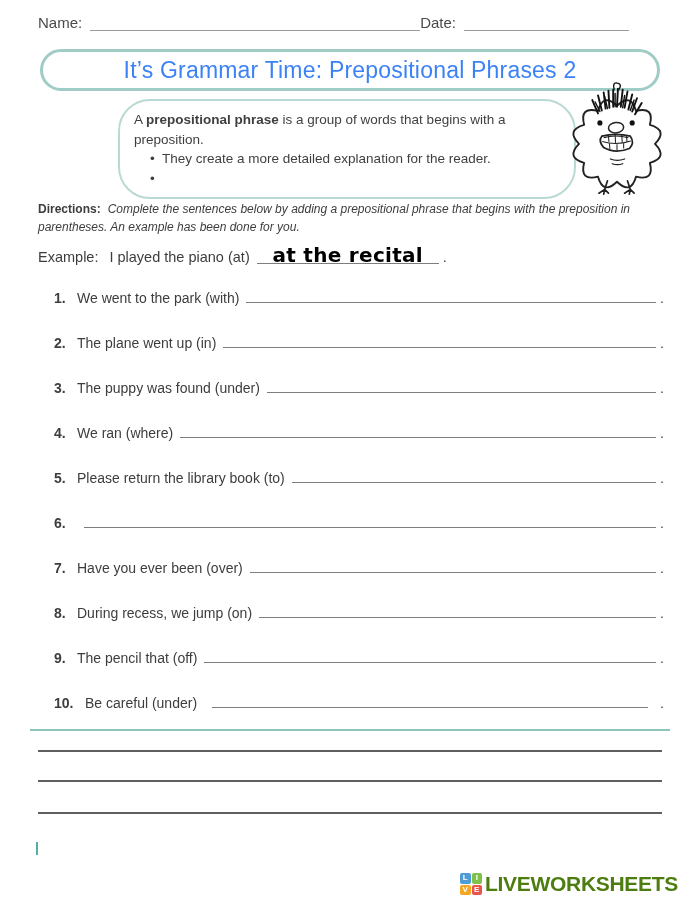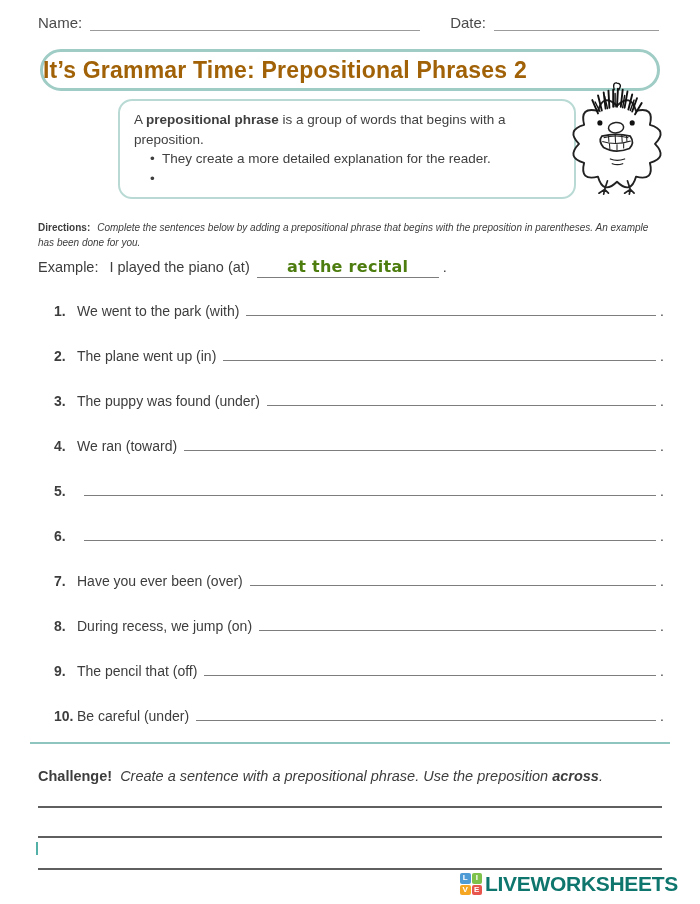--- a/index.html
+++ b/index.html
@@ -6,69 +6,69 @@
   html,body { background:#ffffff; }
   .page {
     position:relative; width:700px; height:904px; margin:0 auto;
     background:#fff; overflow:hidden;
     font-family:"Liberation Sans", sans-serif; color:#3d3d3d;
   }
   
   .header-row { display:flex; align-items:flex-end; padding:14px 38px 0 38px; font-size:15px; color:#4a4a4a; }
   .write-line { border-bottom:1.5px solid #9b9b9b; height:17px; }
   .name-line { width:330px; margin-left:8px; }
-  .date-group { margin-left:30px; display:flex; align-items:flex-end; }
+  .date-group { display:flex; align-items:flex-end; }
   .date-line { width:165px; margin-left:8px; }
   
   .title-pill {
     margin:18px 40px 0 40px; height:42px; border:3px solid #9fccc5; border-radius:26px;
-    display:flex; align-items:center; justify-content:flex-start;
-    font-size:23px; font-weight:bold; color:#a16207; letter-spacing:.2px;
+    display:flex; align-items:center; justify-content:center;
+    font-size:23px; font-weight:normal; color:#3b82f6; letter-spacing:.2px;
   }
   
   .info-wrap { position:relative; margin-top:8px; }
   .info-box {
-    margin-left:118px; width:458px; border:2px solid #b9dad4; border-radius:14px;
+    margin-left:118px; width:458px; border:2px solid #b9dad4; border-radius:32px;
     padding:9px 12px 9px 14px; font-size:13.5px; line-height:1.45; color:#3f3f3f;
   }
   .info-bullet-row { display:flex; padding-left:16px; }
   .bullet-marker { width:12px; flex:none; }
   .monster { position:absolute; top:-20px; right:26px; width:114px; height:122px; z-index:5; }
   
-  .directions { margin:22px 38px 0 38px; font-size:10px; line-height:1.48; }
+  .directions { margin:2px 38px 0 38px; font-size:12px; line-height:1.48; }
   .dir-label { font-weight:bold; margin-right:7px; }
   .dir-text { font-style:italic; }
   .example-row { margin:6px 38px 0 38px; display:flex; align-items:baseline; font-size:14.5px; }
   .example-label { font-weight:normal; margin-right:11px; }
   .example-blank { width:182px; border-bottom:1.5px solid #7d7d7d; text-align:center; margin-left:7px; height:21px; }
-  .example-answer { color:#4d7c0f; font-weight:bold; font-size:16px; font-family:"DejaVu Sans", sans-serif; letter-spacing:.3px; }
+  .example-answer { color:#000000; font-weight:bold; font-size:20px; font-family:"DejaVu Sans", sans-serif; letter-spacing:.3px; }
   .period { margin-left:4px; }
   
   .items { margin-top:24px; }
   .item { display:flex; align-items:baseline; margin:0 36px 26px 54px; font-size:14px; line-height:19px; }
-  .item:last-child { margin-bottom:16px; }
+  .item:last-child { margin-bottom:16px;gap:8px; }
   .item-num { font-weight:bold; width:23px; flex:none; }
   .item-blank { flex:1; border-bottom:1.5px solid #7d7d7d; margin-left:7px; height:14px; }
   
   .divider { margin:9px 30px 0 30px; border-top:2px solid #8fc5bf; }
   .challenge { margin:22px 38px 0 38px; font-size:14.5px; line-height:1.45; }
   .ch-label { font-weight:bold; margin-right:8px; }
   .ch-text { font-style:italic; }
   .ch-bold { font-style:italic; font-weight:bold; }
   .challenge-lines { margin:0 38px; }
   .ch-line { border-bottom:2px solid #5f5f5f; height:0; }
   .ch-line-1 { margin-top:19px; }
   .ch-line-2 { margin-top:28px; }
   .ch-line-3 { margin-top:30px; }
   .cursor-tick { position:absolute; left:36px; top:842px; width:2px; height:13px; background:#53b0a7; }
   
   .logo { position:absolute; right:22px; top:872px; display:flex; align-items:center; cursor:pointer; }
   .logo-grid { width:22px; height:22px; display:grid; grid-template-columns:1fr 1fr; grid-template-rows:1fr 1fr; gap:1px; margin-right:3px; }
   .lw-sq { color:#fff; font-size:8px; font-weight:bold; display:flex; align-items:center; justify-content:center; border-radius:2px; line-height:1; }
-  .logo-text { font-size:21px; font-weight:bold; color:#0f766e; letter-spacing:-.3px; }
+  .logo-text { font-size:21px; font-weight:bold; color:#4d7c0f; letter-spacing:-.3px; }
 </style>
 </head>
 <body>
 
 <div class="page">
 
   <div class="header-row">
     <span>Name:</span>
     <span class="write-line name-line"></span>
     <span class="date-group">
@@ -138,26 +138,27 @@
       <span class="period">.</span>
     </div>
     <div class="item">
       <span class="item-num">3.</span>
       <span>The puppy was found (under)</span>
       <span class="item-blank"></span>
       <span class="period">.</span>
     </div>
     <div class="item">
       <span class="item-num">4.</span>
-      <span>We ran (toward)</span>
+      <span>We ran (where)</span>
       <span class="item-blank"></span>
       <span class="period">.</span>
     </div>
     <div class="item">
       <span class="item-num">5.</span>
+      <span>Please return the library book (to)</span>
       <span class="item-blank"></span>
       <span class="period">.</span>
     </div>
     <div class="item">
       <span class="item-num">6.</span>
       <span class="item-blank"></span>
       <span class="period">.</span>
     </div>
     <div class="item">
       <span class="item-num">7.</span>
@@ -180,23 +181,20 @@
     <div class="item">
       <span class="item-num">10.</span>
       <span>Be careful (under)</span>
       <span class="item-blank"></span>
       <span class="period">.</span>
     </div>
   </div>
 
   <div class="divider"></div>
 
-  <div class="challenge">
-    <span class="ch-label">Challenge!</span><span class="ch-text">Create a sentence with a prepositional phrase. Use the preposition </span><span class="ch-bold">across</span><span class="ch-text">.</span>
-  </div>
 
   <div class="challenge-lines">
     <div class="ch-line ch-line-1"></div>
     <div class="ch-line ch-line-2"></div>
     <div class="ch-line ch-line-3"></div>
   </div>
 
   <div class="cursor-tick"></div>
 
   <div class="logo">

